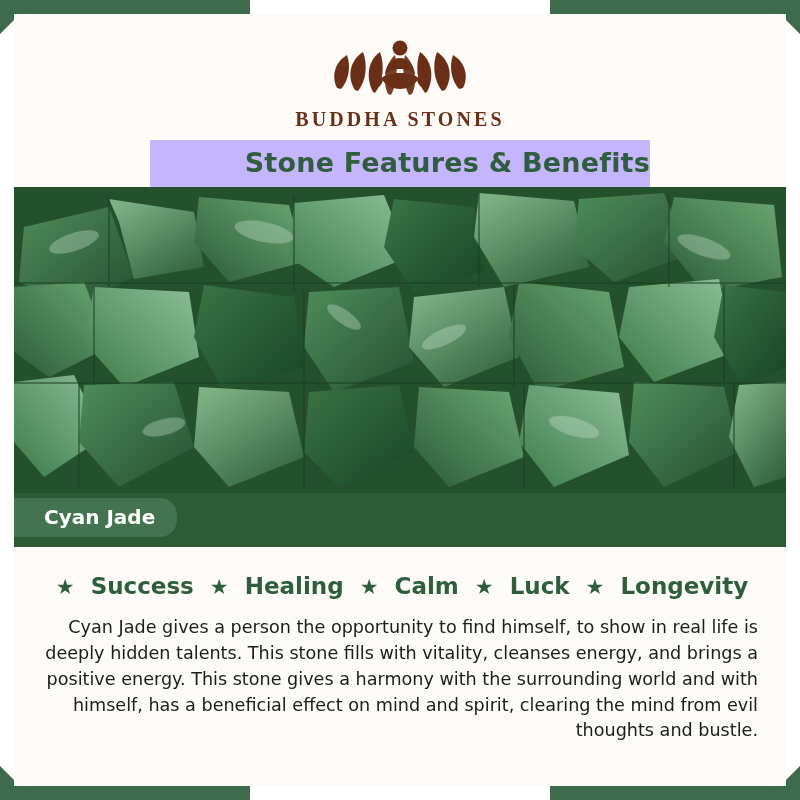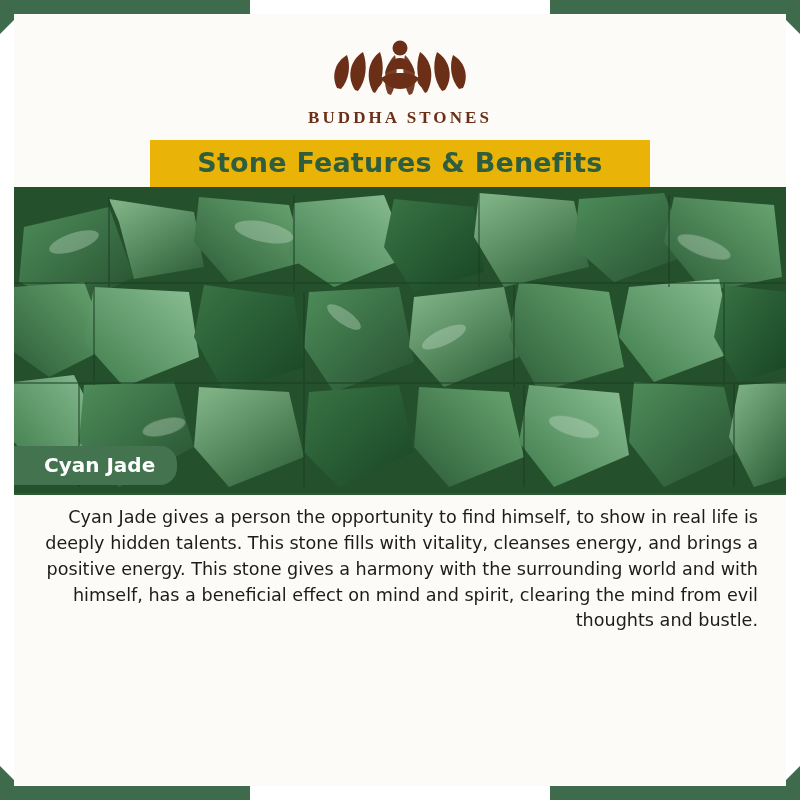--- a/index.html
+++ b/index.html
@@ -97,50 +97,50 @@
     padding-top: 14px;
     box-sizing: border-box;
   }
   .logo-mark {
     width: 150px;
     height: 78px;
     display: block;
   }
   .brand-name {
     margin-top: 2px;
-    font-size: 17px;
+    font-size: 20px;
     letter-spacing: 3.1px;
     color: #6b2f17;
     font-family: "Liberation Serif", serif;
     font-weight: 700;
   }
 
   
   .title-banner {
     position: relative;
     width: 500px;
     margin: 0 auto;
-    background: #eab308;
-    text-align: center;
+    background: #c4b5fd;
+    text-align: right;
     padding: 7px 0 9px 0;
     box-sizing: border-box;
   }
   .title-banner .title-text {
     font-family: "DejaVu Sans", sans-serif;
     font-weight: bold;
     font-size: 27px;
     color: #2f5e3e;
     letter-spacing: 0.2px;
   }
 
   
   .photo {
     position: relative;
     width: 772px;
-    height: 308px;
+    height: 360px;
     overflow: hidden;
     background: #2e5a34;
   }
   .photo-svg { display: block; width: 772px; height: 306px; }
 
   
   .stone-label {
     position: absolute;
     left: 0;
     bottom: 10px;
@@ -303,17 +303,29 @@
             <path d="M710,95 V198"></path>
           <path d="M65,196 V300"></path>
             <path d="M290,200 V300"></path>
             <path d="M510,198 V300"></path>
             <path d="M720,196 V300"></path>
         </g>
       </svg>
       <div class="stone-label">Cyan Jade</div>
     </div>
 
+    <div class="benefits">
+      <span class="star">★</span>
+      <span class="kw">Success</span>
+      <span class="star">★</span>
+      <span class="kw">Healing</span>
+      <span class="star">★</span>
+      <span class="kw">Calm</span>
+      <span class="star">★</span>
+      <span class="kw">Luck</span>
+      <span class="star">★</span>
+      <span class="kw">Longevity</span>
+    </div>
 
     <div class="description">Cyan Jade gives a person the opportunity to find himself, to show in real life is deeply hidden talents. This stone fills with vitality, cleanses energy, and brings a positive energy. This stone gives a harmony with the surrounding world and with himself, has a beneficial effect on mind and spirit, clearing the mind from evil thoughts and bustle.</div>
 
   </div>
 </div>
 
 </body></html>

